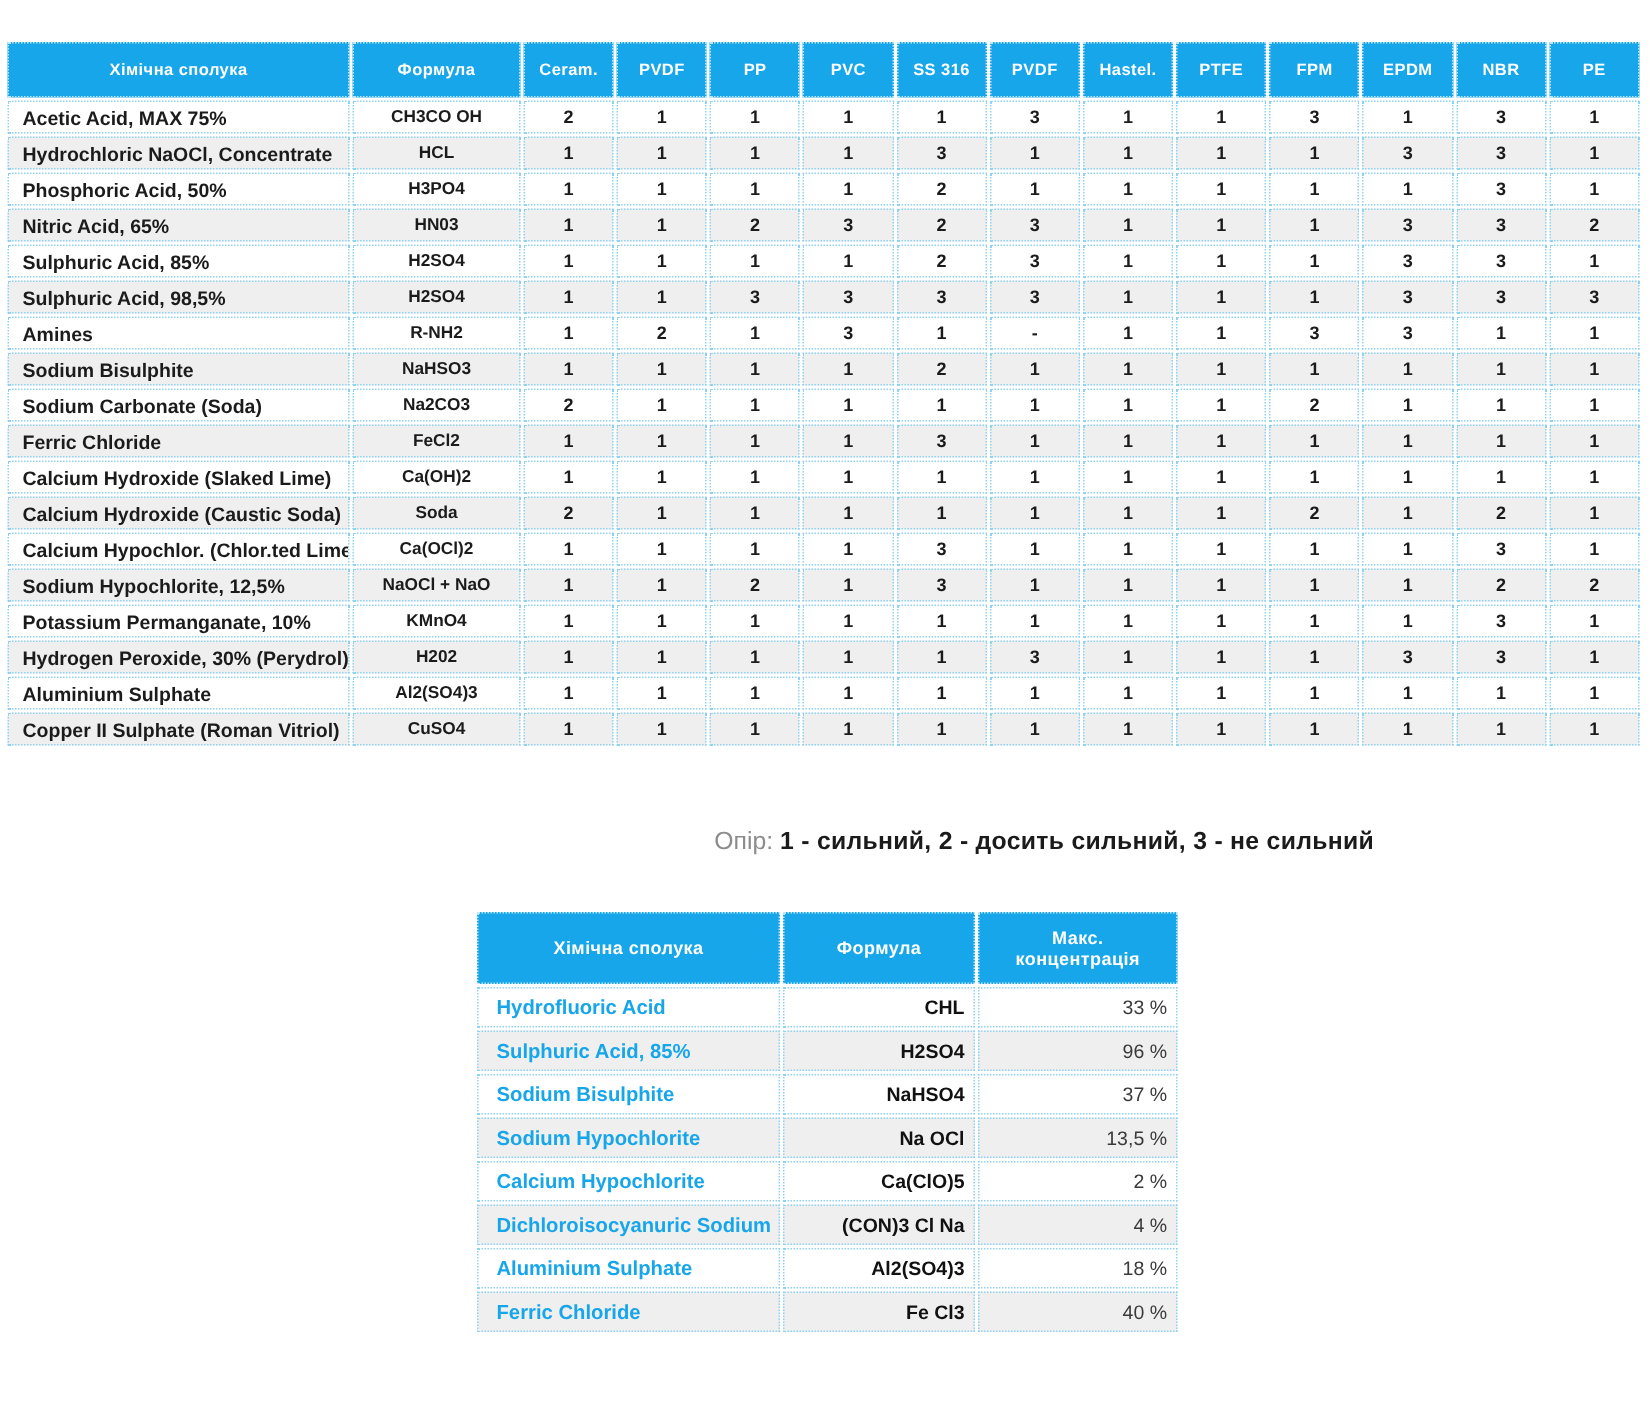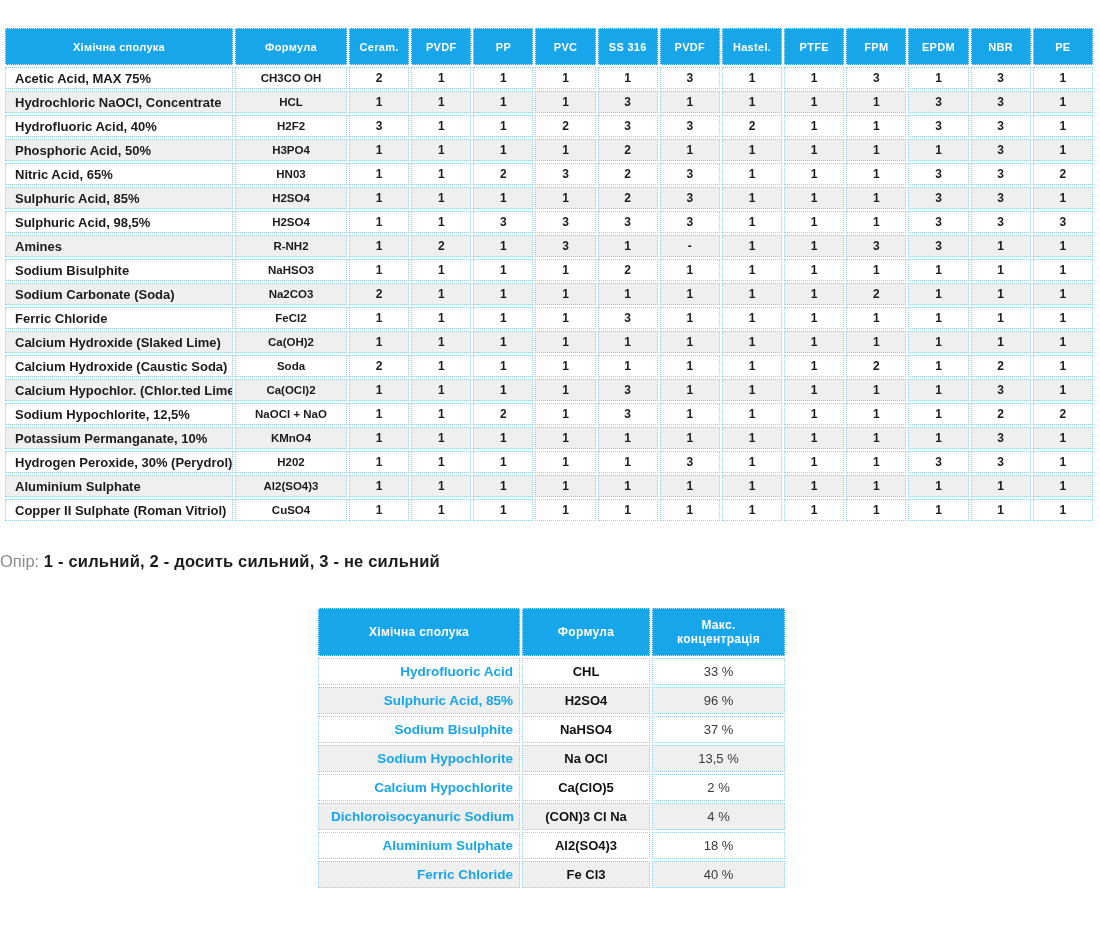--- a/index.html
+++ b/index.html
@@ -30,41 +30,41 @@
     border:1px dotted var(--border);background:#ffffff;color:var(--ink);
     font-size:12px;font-weight:bold;text-align:center;height:22px;padding:1px 4px;
     white-space:nowrap;overflow:hidden;
   }
   .main-table tbody tr:nth-child(even) td{background:var(--stripe);}
   .main-table td.name{text-align:left;padding-left:9px;font-size:13px;}
   .main-table td.formula{font-size:11.5px;}
 
   
   .legend{
-    position:absolute;top:548px;left:0;width:916px;text-align:left;
+    position:absolute;top:548px;left:0;width:916px;text-align:right;
     font-size:16.5px;line-height:26px;
   }
   .legend-prefix{color:var(--muted);font-weight:normal;}
   .legend-text{color:var(--ink);font-weight:bold;letter-spacing:0.2px;}
 
   
   .conc-table{left:316px;top:606px;width:471px;}
   .conc-table th{
     background:var(--accent);color:#ffffff;font-weight:bold;font-size:12px;
     height:48px;text-align:center;vertical-align:middle;padding:4px 14px;
     border:1px dotted var(--hborder);letter-spacing:0.3px;
   }
   .conc-table td{
     border:1px dotted var(--border);background:#ffffff;height:27px;
-    font-size:13px;text-align:center;vertical-align:middle;padding:2px 6px;
+    font-size:13px;text-align:right;vertical-align:middle;padding:2px 6px;
     white-space:nowrap;overflow:hidden;
   }
   .conc-table tbody tr:nth-child(even) td{background:var(--stripe);}
   .conc-table td.name{
-    color:var(--accent);font-weight:bold;text-align:right;padding-left:12px;font-size:13.5px;
+    color:var(--accent);font-weight:bold;text-align:left;padding-left:12px;font-size:13.5px;
   }
   .conc-table td.formula{font-weight:bold;color:#111111;}
   .conc-table td.max{color:var(--value);font-weight:normal;}
 </style>
 </head>
 <body>
 
 <div class="page">
 
   <table class="main-table">
@@ -117,36 +117,20 @@
           <td class="val">3</td>
           <td class="val">1</td>
           <td class="val">1</td>
           <td class="val">1</td>
           <td class="val">1</td>
           <td class="val">3</td>
           <td class="val">3</td>
           <td class="val">1</td>
         </tr>
         <tr>
-          <td class="name">Hydrofluoric Acid, 40%</td>
-          <td class="formula">H2F2</td>
-          <td class="val">3</td>
-          <td class="val">1</td>
-          <td class="val">1</td>
-          <td class="val">2</td>
-          <td class="val">3</td>
-          <td class="val">3</td>
-          <td class="val">2</td>
-          <td class="val">1</td>
-          <td class="val">1</td>
-          <td class="val">3</td>
-          <td class="val">3</td>
-          <td class="val">1</td>
-        </tr>
-        <tr>
           <td class="name">Phosphoric Acid, 50%</td>
           <td class="formula">H3PO4</td>
           <td class="val">1</td>
           <td class="val">1</td>
           <td class="val">1</td>
           <td class="val">1</td>
           <td class="val">2</td>
           <td class="val">1</td>
           <td class="val">1</td>
           <td class="val">1</td>

